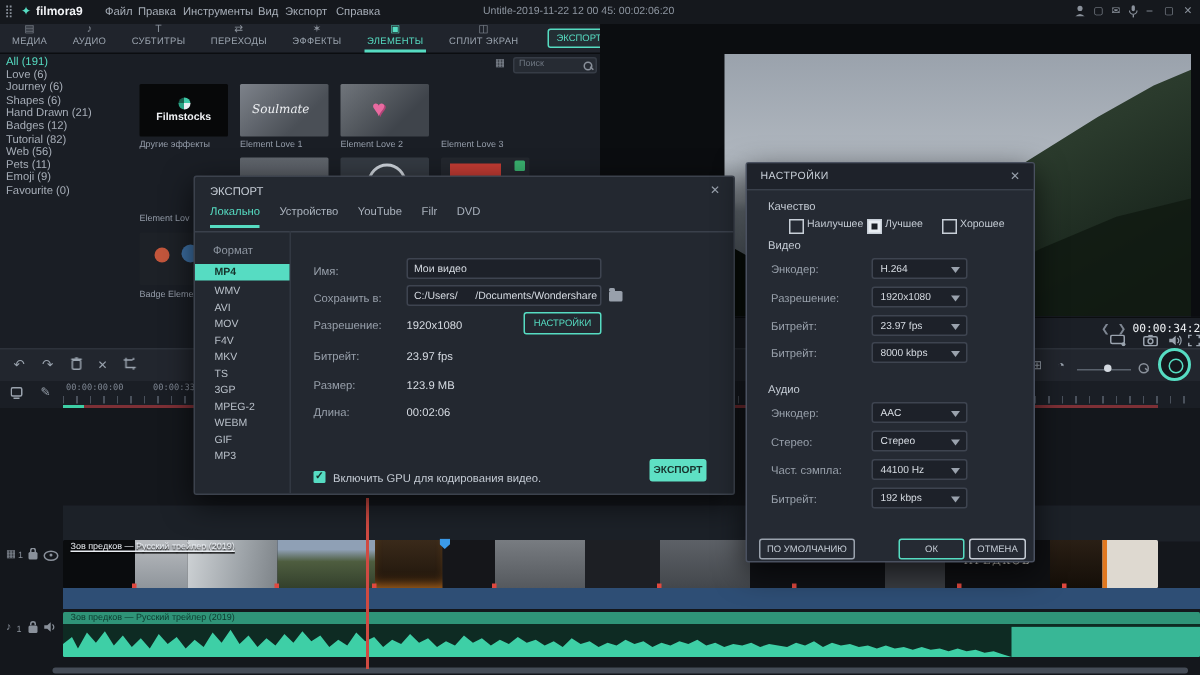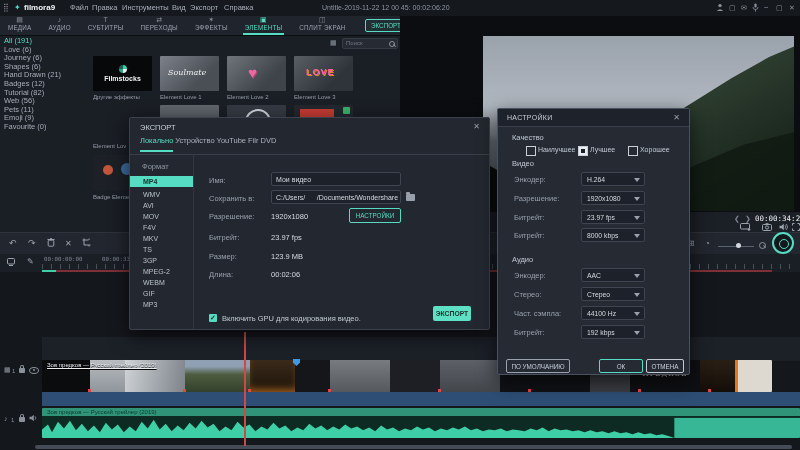--- a/index.html
+++ b/index.html
@@ -104,21 +104,21 @@
   #audio-clip{position:absolute;left:42px;top:136px;width:758px;height:30px;border-radius:1px;overflow:hidden}
   #audio-head{position:absolute;left:0;top:0;right:0;height:8px;background:#2f9478}
   #audio-title{position:absolute;left:5px;top:1px;font-size:6px;color:#0c3a2e;white-space:nowrap}
   #audio-body{position:absolute;left:0;top:8px;right:0;bottom:0;background:#0e2b23}
   #playhead{position:absolute;left:244px;top:332px;width:2px;height:114px;background:#cf4a42}
   #tl-scrollbar{position:absolute;left:35px;top:173px;width:757px;height:4px;background:#454c57;border-radius:2px}
   
   #export-dlg{left:129px;top:117px;width:361px;height:213px;background:#232830;border:1px solid #3c424d;border-radius:2px;box-shadow:0 6px 20px rgba(0,0,0,.65);z-index:20;box-sizing:border-box}
   #export-dlg .dtitle{position:absolute;left:10px;top:5px;font-size:7.5px;color:#c8cfd8}
   .dlg-close{position:absolute;right:9px;top:4px;font-size:8px;color:#98a0ab}
-  #exp-tabs{position:absolute;left:10px;top:18px;height:16px;display:flex;gap:2px;font-size:7.5px}
+  #exp-tabs{position:absolute;left:10px;top:18px;height:16px;display:flex;gap:13px;font-size:7.5px}
   .etab{color:#aab2bd;padding-bottom:3px;border-bottom:2px solid transparent}
   .etab.active{color:#56dcc2;border-bottom-color:#56dcc2}
   #exp-sep{position:absolute;left:0;top:36px;width:100%;height:1px;background:#3a404b}
   #fmt-col{position:absolute;left:0;top:36px;width:63px;bottom:0;border-right:1px solid #323842}
   #fmt-label{position:absolute;left:12px;top:8px;font-size:7.5px;color:#8e96a1}
   .fmt{position:absolute;left:0;width:63px;height:11px;line-height:11px;padding-left:13px;font-size:7px;color:#b9c0c9;box-sizing:border-box}
   .fmt.sel{background:#56dcc2;color:#15312a;font-weight:bold}
   .flabel{position:absolute;left:79px;font-size:7.5px;color:#98a0ab}
   .fvalue{position:absolute;left:141px;font-size:7.5px;color:#d6dbe2}
   .finput{position:absolute;left:141px;width:130px;height:14px;background:#1d2129;border:1px solid #3e4450;border-radius:2px;font-size:7px;color:#d6dbe2;line-height:14px;padding-left:4px;box-sizing:border-box;white-space:pre;overflow:hidden}
@@ -242,23 +242,20 @@
   <div class="card c1" style="left:160px;top:20px">
     <span class="scr">Soulmate</span>
   </div>
   <span class="card-label" style="left:160px;top:58px">Element Love 1</span>
 
   <div class="card c2" style="left:227px;top:20px">
     <span class="heart">♥</span>
   </div>
   <span class="card-label" style="left:227px;top:58px">Element Love 2</span>
 
-  <div class="card c3" style="left:294px;top:20px">
-    <span class="love">LOVE</span>
-  </div>
   <span class="card-label" style="left:294px;top:58px">Element Love 3</span>
 
   <span class="card-label" style="left:93px;top:107px">Element Lov</span>
   <div class="card c5" style="left:160px;top:69px"></div>
   <div class="card c6" style="left:227px;top:69px">
       <span class="stamp"></span>
     </div>
   <div class="card c7" style="left:294px;top:69px">
       <span class="ribbon"></span>
       <span class="gicon"></span>

